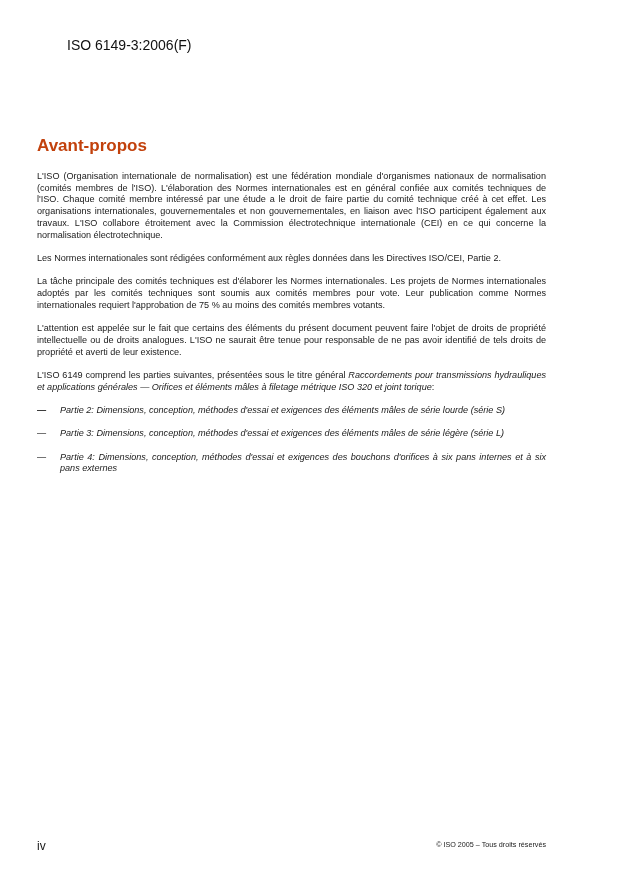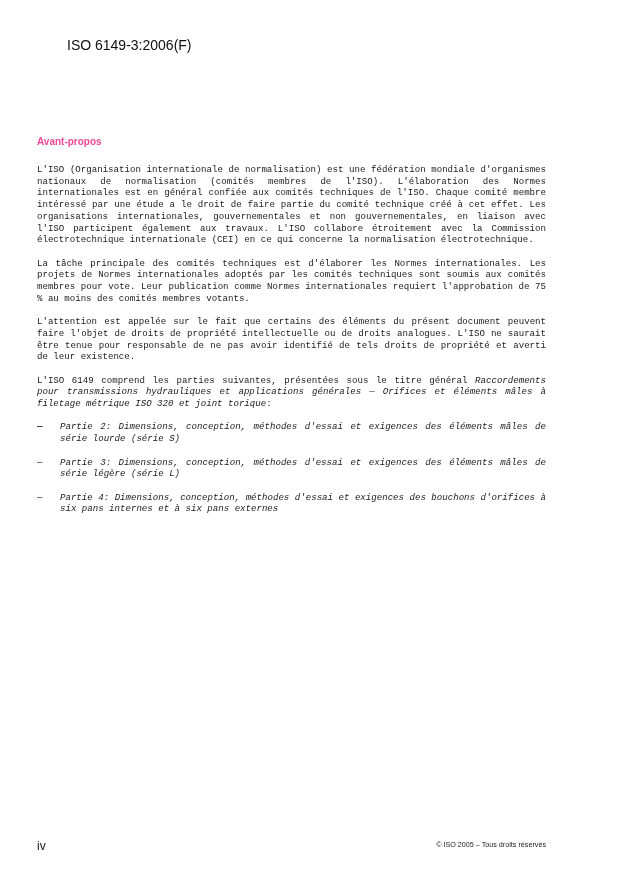--- a/index.html
+++ b/index.html
@@ -1,37 +1,38 @@
 <!DOCTYPE html>
 <html><head>
 <meta charset="utf-8">
 <style>
   html, body { margin: 0; padding: 0; background: #ffffff; }
   body { width: 619px; height: 877px; position: relative; overflow: hidden;
          font-family: "Liberation Sans", sans-serif; color: #1a1a1a; }
   .header { position: absolute; left: 37px; top: 37px; font-size: 14px; font-weight: normal; color: #111; margin-left: 30px; }
-  .title { position: absolute; left: 37px; top: 136px; font-size: 10px; font-weight: bold; color: #ec4899; }
-  .body { position: absolute; left: 37px; top: 164px; width: 509px; font-size: 9.1px; line-height: 11.7px; font-family: Liberation Mono, monospace; }
+  .title { position: absolute; left: 37px; top: 136px; font-size: 17px; font-weight: bold; color: #c2410c; }
+  .body { position: absolute; left: 37px; top: 171px; width: 509px; font-size: 9.1px; line-height: 11.7px; }
   .body p { margin: 0 0 11.7px 0; text-align: justify; }
   .body i { font-style: italic; }
   .list { margin: 0; padding: 0; list-style: none; }
   .list li { position: relative; padding-left: 23px; margin-bottom: 11.7px; font-style: italic; text-align: justify; }
   .list li .dash { position: absolute; left: 0; top: 0; font-style: normal; }
   .footer-left { position: absolute; left: 37px; top: 839px; font-size: 12px; }
   .footer-right { position: absolute; right: 73px; top: 840px; font-size: 7.2px; }
 </style>
 </head>
 <body>
 
 <div class="header">ISO 6149-3:2006(F)</div>
 
 <div class="title">Avant-propos</div>
 
 <div class="body">
   <p>L'ISO (Organisation internationale de normalisation) est une fédération mondiale d'organismes nationaux de normalisation (comités membres de l'ISO). L'élaboration des Normes internationales est en général confiée aux comités techniques de l'ISO. Chaque comité membre intéressé par une étude a le droit de faire partie du comité technique créé à cet effet. Les organisations internationales, gouvernementales et non gouvernementales, en liaison avec l'ISO participent également aux travaux. L'ISO collabore étroitement avec la Commission électrotechnique internationale (CEI) en ce qui concerne la normalisation électrotechnique.</p>
+  <p>Les Normes internationales sont rédigées conformément aux règles données dans les Directives ISO/CEI, Partie 2.</p>
   <p>La tâche principale des comités techniques est d'élaborer les Normes internationales. Les projets de Normes internationales adoptés par les comités techniques sont soumis aux comités membres pour vote. Leur publication comme Normes internationales requiert l'approbation de 75 % au moins des comités membres votants.</p>
   <p>L'attention est appelée sur le fait que certains des éléments du présent document peuvent faire l'objet de droits de propriété intellectuelle ou de droits analogues. L'ISO ne saurait être tenue pour responsable de ne pas avoir identifié de tels droits de propriété et averti de leur existence.</p>
   <p><span>L'ISO 6149 comprend les parties suivantes, présentées sous le titre général </span><i>Raccordements pour transmissions hydrauliques et applications générales — Orifices et éléments mâles à filetage métrique ISO 320 et joint torique</i><span>:</span></p>
 
   <ul class="list">
     <li><span class="dash">—</span></li>
     <li><span class="dash">—</span><span>Partie 2: Dimensions, conception, méthodes d'essai et exigences des éléments mâles de série lourde (série S)</span></li>
     <li><span class="dash">—</span><span>Partie 3: Dimensions, conception, méthodes d'essai et exigences des éléments mâles de série légère (série L)</span></li>
     <li><span class="dash">—</span><span>Partie 4: Dimensions, conception, méthodes d'essai et exigences des bouchons d'orifices à six pans internes et à six pans externes</span></li>
   </ul>

